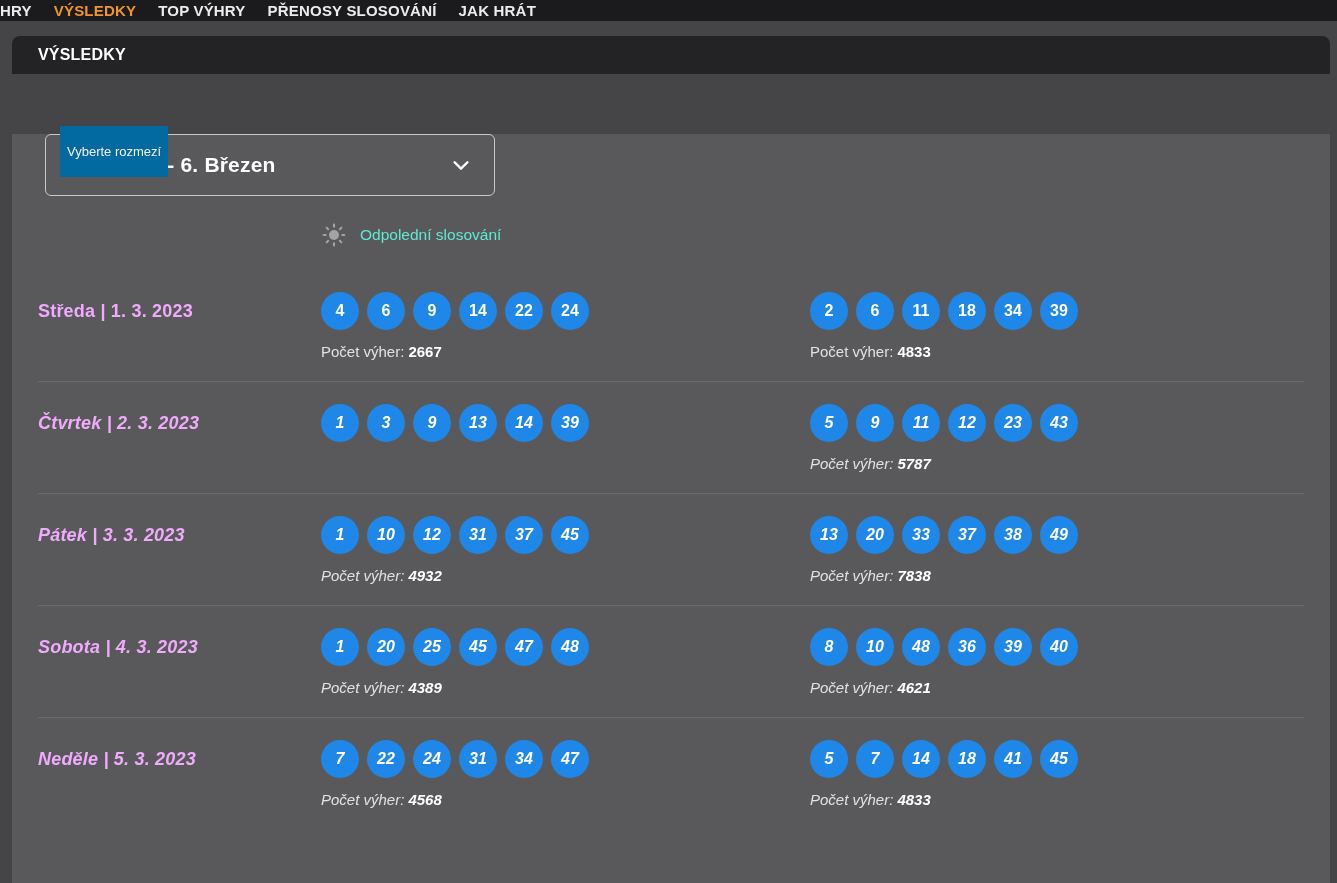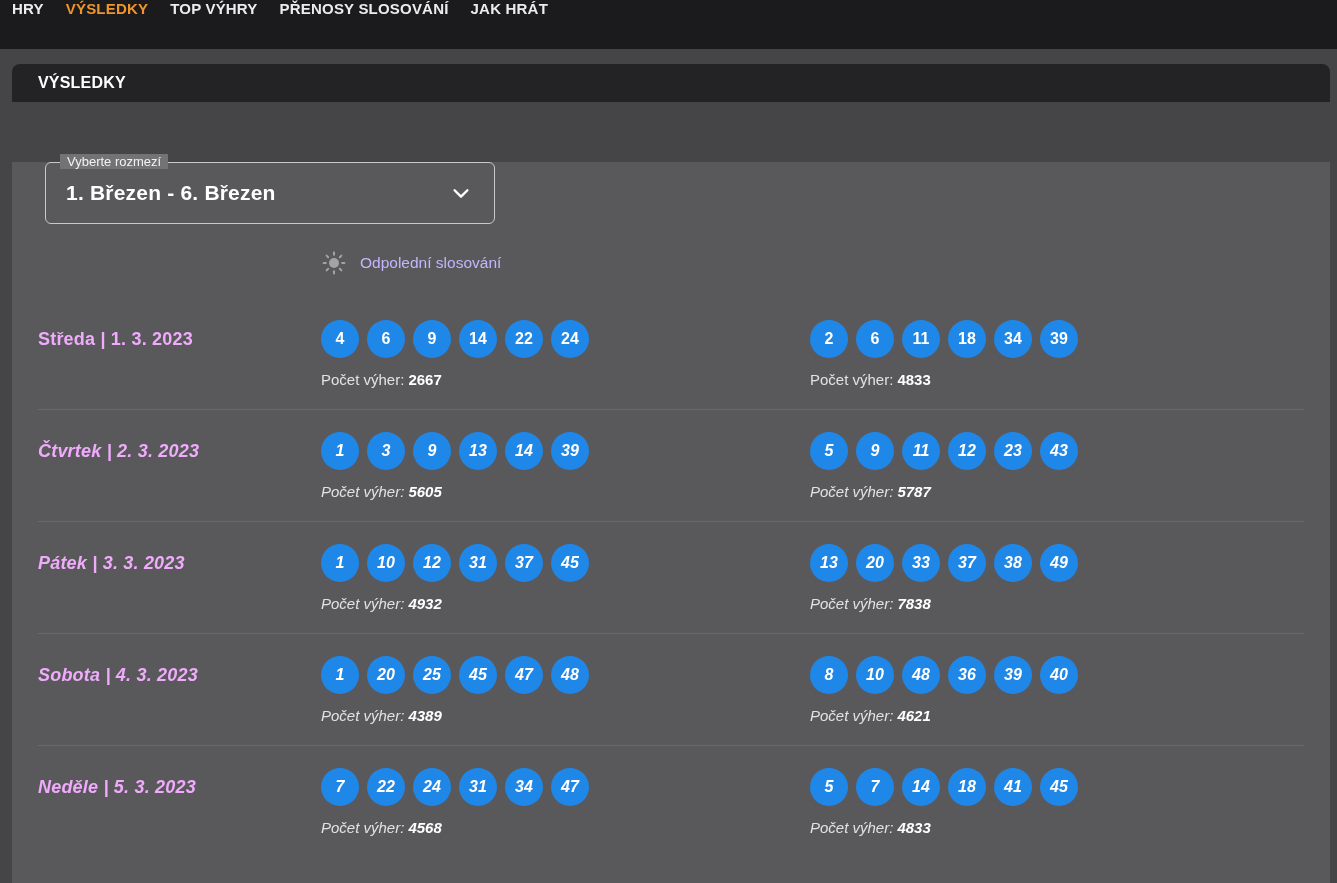--- a/index.html
+++ b/index.html
@@ -1,39 +1,39 @@
 <!DOCTYPE html>
 <html><head>
 <meta charset="utf-8">
 <style>
   * { margin:0; padding:0; box-sizing:border-box; }
   html,body { width:1337px; height:883px; overflow:hidden; }
   body { background:#454547; font-family:"Liberation Sans", sans-serif; }
 
   
-  .topnav { height:49px; background:#1b1b1d; display:flex; padding-left:12px; }
+  .topnav { height:21px; background:#1b1b1d; display:flex; align-items:center; }
   .topnav .nav-item { color:#ececec; font-size:15px; font-weight:bold; letter-spacing:.2px; margin-right:22px; cursor:pointer; white-space:nowrap; }
   .topnav .nav-item.active { color:#f0952b; }
 
   
   .panel { margin:15px 7px 0 12px; }
   .panel-header { background:#232325; border-radius:8px 8px 0 0; height:38px; display:flex; align-items:center; padding-left:26px; }
   .panel-title { color:#fff; font-size:16px; font-weight:bold; letter-spacing:.2px; }
   .panel-body { background:#59595b; min-height:795px; padding:0 26px 30px 26px; }
 
   
   .field { position:relative; width:450px; height:62px; margin:60px 0 0 7px; border:1px solid #c9c9c9; border-radius:6px; display:flex; align-items:center; cursor:pointer; }
-  .field-label { position:absolute; top:-9px; left:14px; background:#737373; padding:0 7px; font-size:13px; color:#f2f2f2; }
+  .field-label { position:absolute; top:-9px; left:14px; background:#0369a1; padding:18px 7px; font-size:13px; color:#f2f2f2; }
   .field-value { color:#fff; font-size:21px; font-weight:bold; padding-left:20px; letter-spacing:.2px; }
   .field-chevron { position:absolute; right:22px; top:50%; transform:translateY(-50%); width:22px; height:22px; }
 
   
   .grid { display:grid; grid-template-columns:283px 489px auto; align-items:start; }
   .col-headers { margin-top:26px; }
-  .col-header { display:flex; align-items:center; gap:13px; color:#c4b5fd; font-size:15.5px; }
+  .col-header { display:flex; align-items:center; gap:13px; color:#5eead4; font-size:15.5px; }
   .col-header svg { flex:0 0 auto; }
 
   
   .rows { margin-top:22px; }
   .row { padding:22px 0 21px 0; }
   .row + .row { border-top:1px solid #69696b;font-style:italic; }
   .day { color:#f0abfc; font-size:18px; font-weight:bold; line-height:38px; letter-spacing:.2px; }
   .balls { display:flex; gap:8px; }
   .ball { width:38px; height:38px; border-radius:50%; background:#1f87e8; color:#fff; font-size:16px; font-weight:bold; display:flex; align-items:center; justify-content:center; }
   .wins { margin-top:13px; font-size:15px; color:#e2e2e2; }
@@ -116,21 +116,20 @@
     <div class="day">Čtvrtek | 2. 3. 2023</div>
     <div class="draw">
       <div class="balls">
               <span class="ball">1</span>
               <span class="ball">3</span>
               <span class="ball">9</span>
               <span class="ball">13</span>
               <span class="ball">14</span>
               <span class="ball">39</span>
             </div>
-      <div class="wins"><span>Počet výher:</span><b>5605</b></div>
     </div>
     <div class="draw">
       <div class="balls">
               <span class="ball">5</span>
               <span class="ball">9</span>
               <span class="ball">11</span>
               <span class="ball">12</span>
               <span class="ball">23</span>
               <span class="ball">43</span>
             </div>

